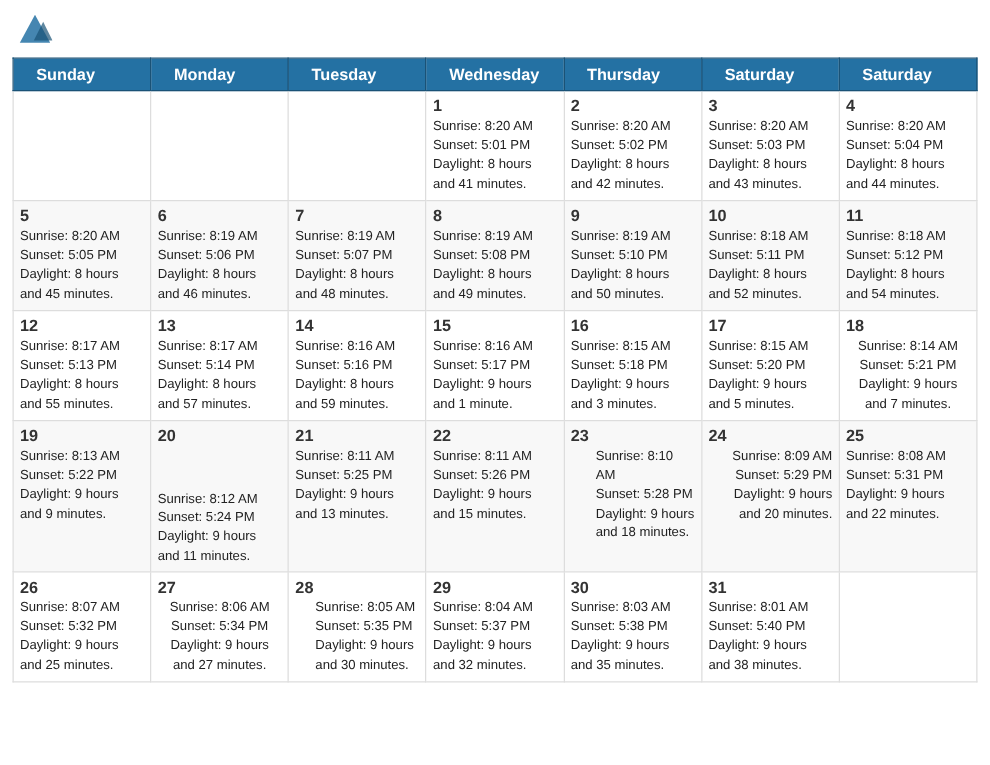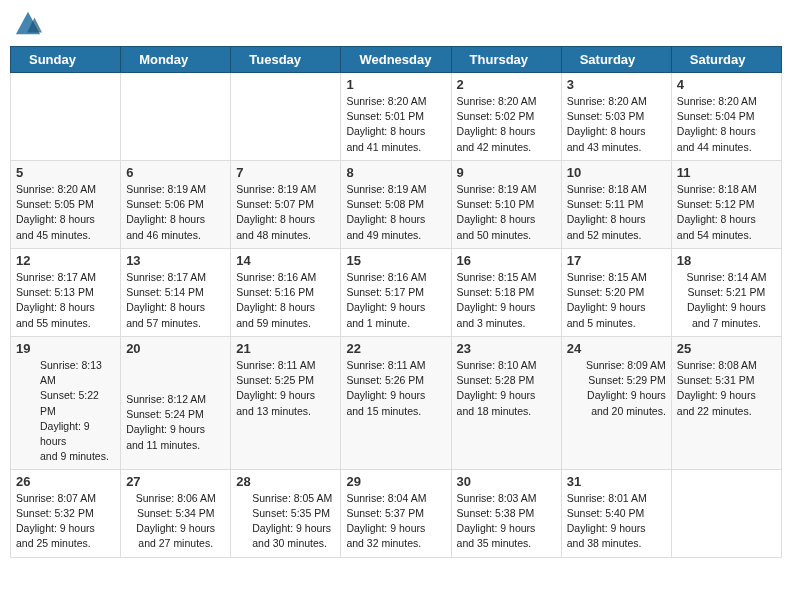--- a/index.html
+++ b/index.html
@@ -259,21 +259,21 @@
           <div class="day-num">18</div>
           <div class="day-info" style="white-space: pre-line; text-align: center;">Sunrise: 8:14 AM
 Sunset: 5:21 PM
 Daylight: 9 hours
 and 7 minutes.</div>
         </td>
       </tr>
       <tr>
         <td>
           <div class="day-num">19</div>
-          <div class="day-info" style="white-space: pre-line; margin-left: 24px;">Sunrise: 8:13 AM
+          <div class="day-info" style="white-space: pre-line;">Sunrise: 8:13 AM
 Sunset: 5:22 PM
 Daylight: 9 hours
 and 9 minutes.</div>
         </td>
         <td>
           <div class="day-num">20</div>
           <div class="day-info" style="white-space: pre-line; margin-top: 36px;">Sunrise: 8:12 AM
 Sunset: 5:24 PM
 Daylight: 9 hours
 and 11 minutes.</div>
@@ -287,21 +287,21 @@
         </td>
         <td>
           <div class="day-num">22</div>
           <div class="day-info" style="white-space: pre-line;">Sunrise: 8:11 AM
 Sunset: 5:26 PM
 Daylight: 9 hours
 and 15 minutes.</div>
         </td>
         <td>
           <div class="day-num">23</div>
-          <div class="day-info" style="white-space: pre-line;">Sunrise: 8:10 AM
+          <div class="day-info" style="white-space: pre-line; margin-left: 20px;">Sunrise: 8:10 AM
 Sunset: 5:28 PM
 Daylight: 9 hours
 and 18 minutes.</div>
         </td>
         <td>
           <div class="day-num">24</div>
           <div class="day-info" style="white-space: pre-line; text-align: right;">Sunrise: 8:09 AM
 Sunset: 5:29 PM
 Daylight: 9 hours
 and 20 minutes.</div>

